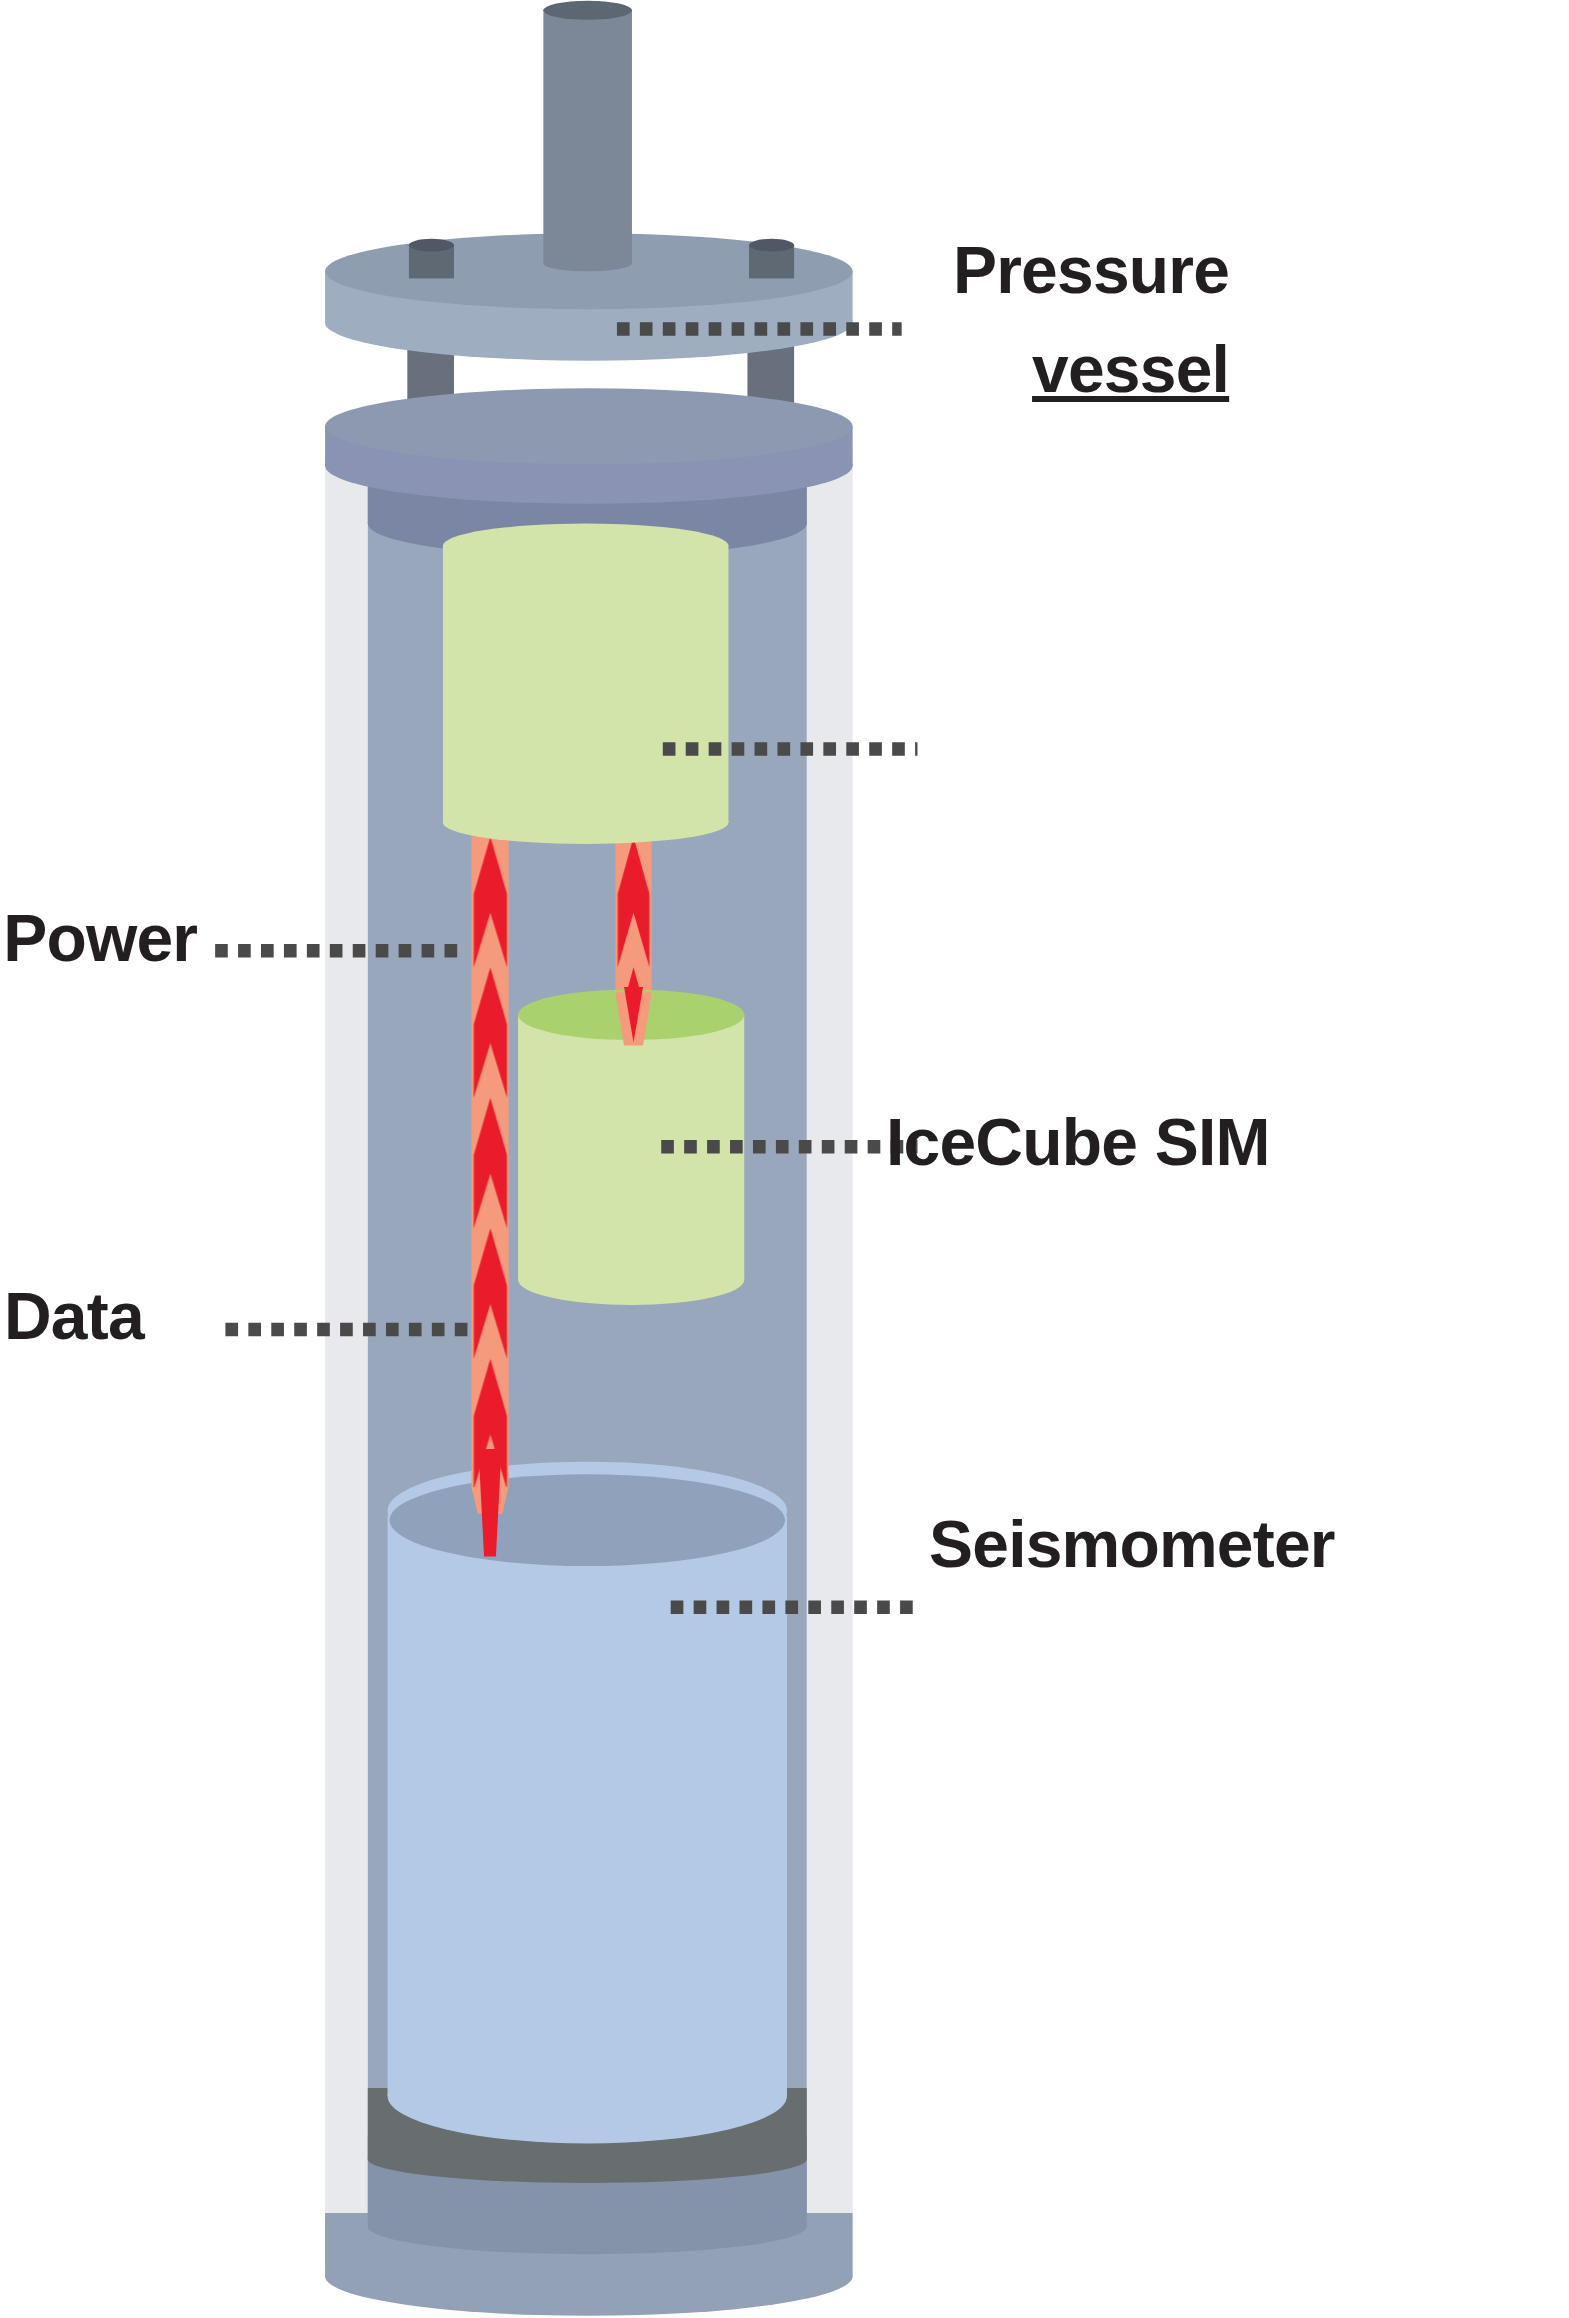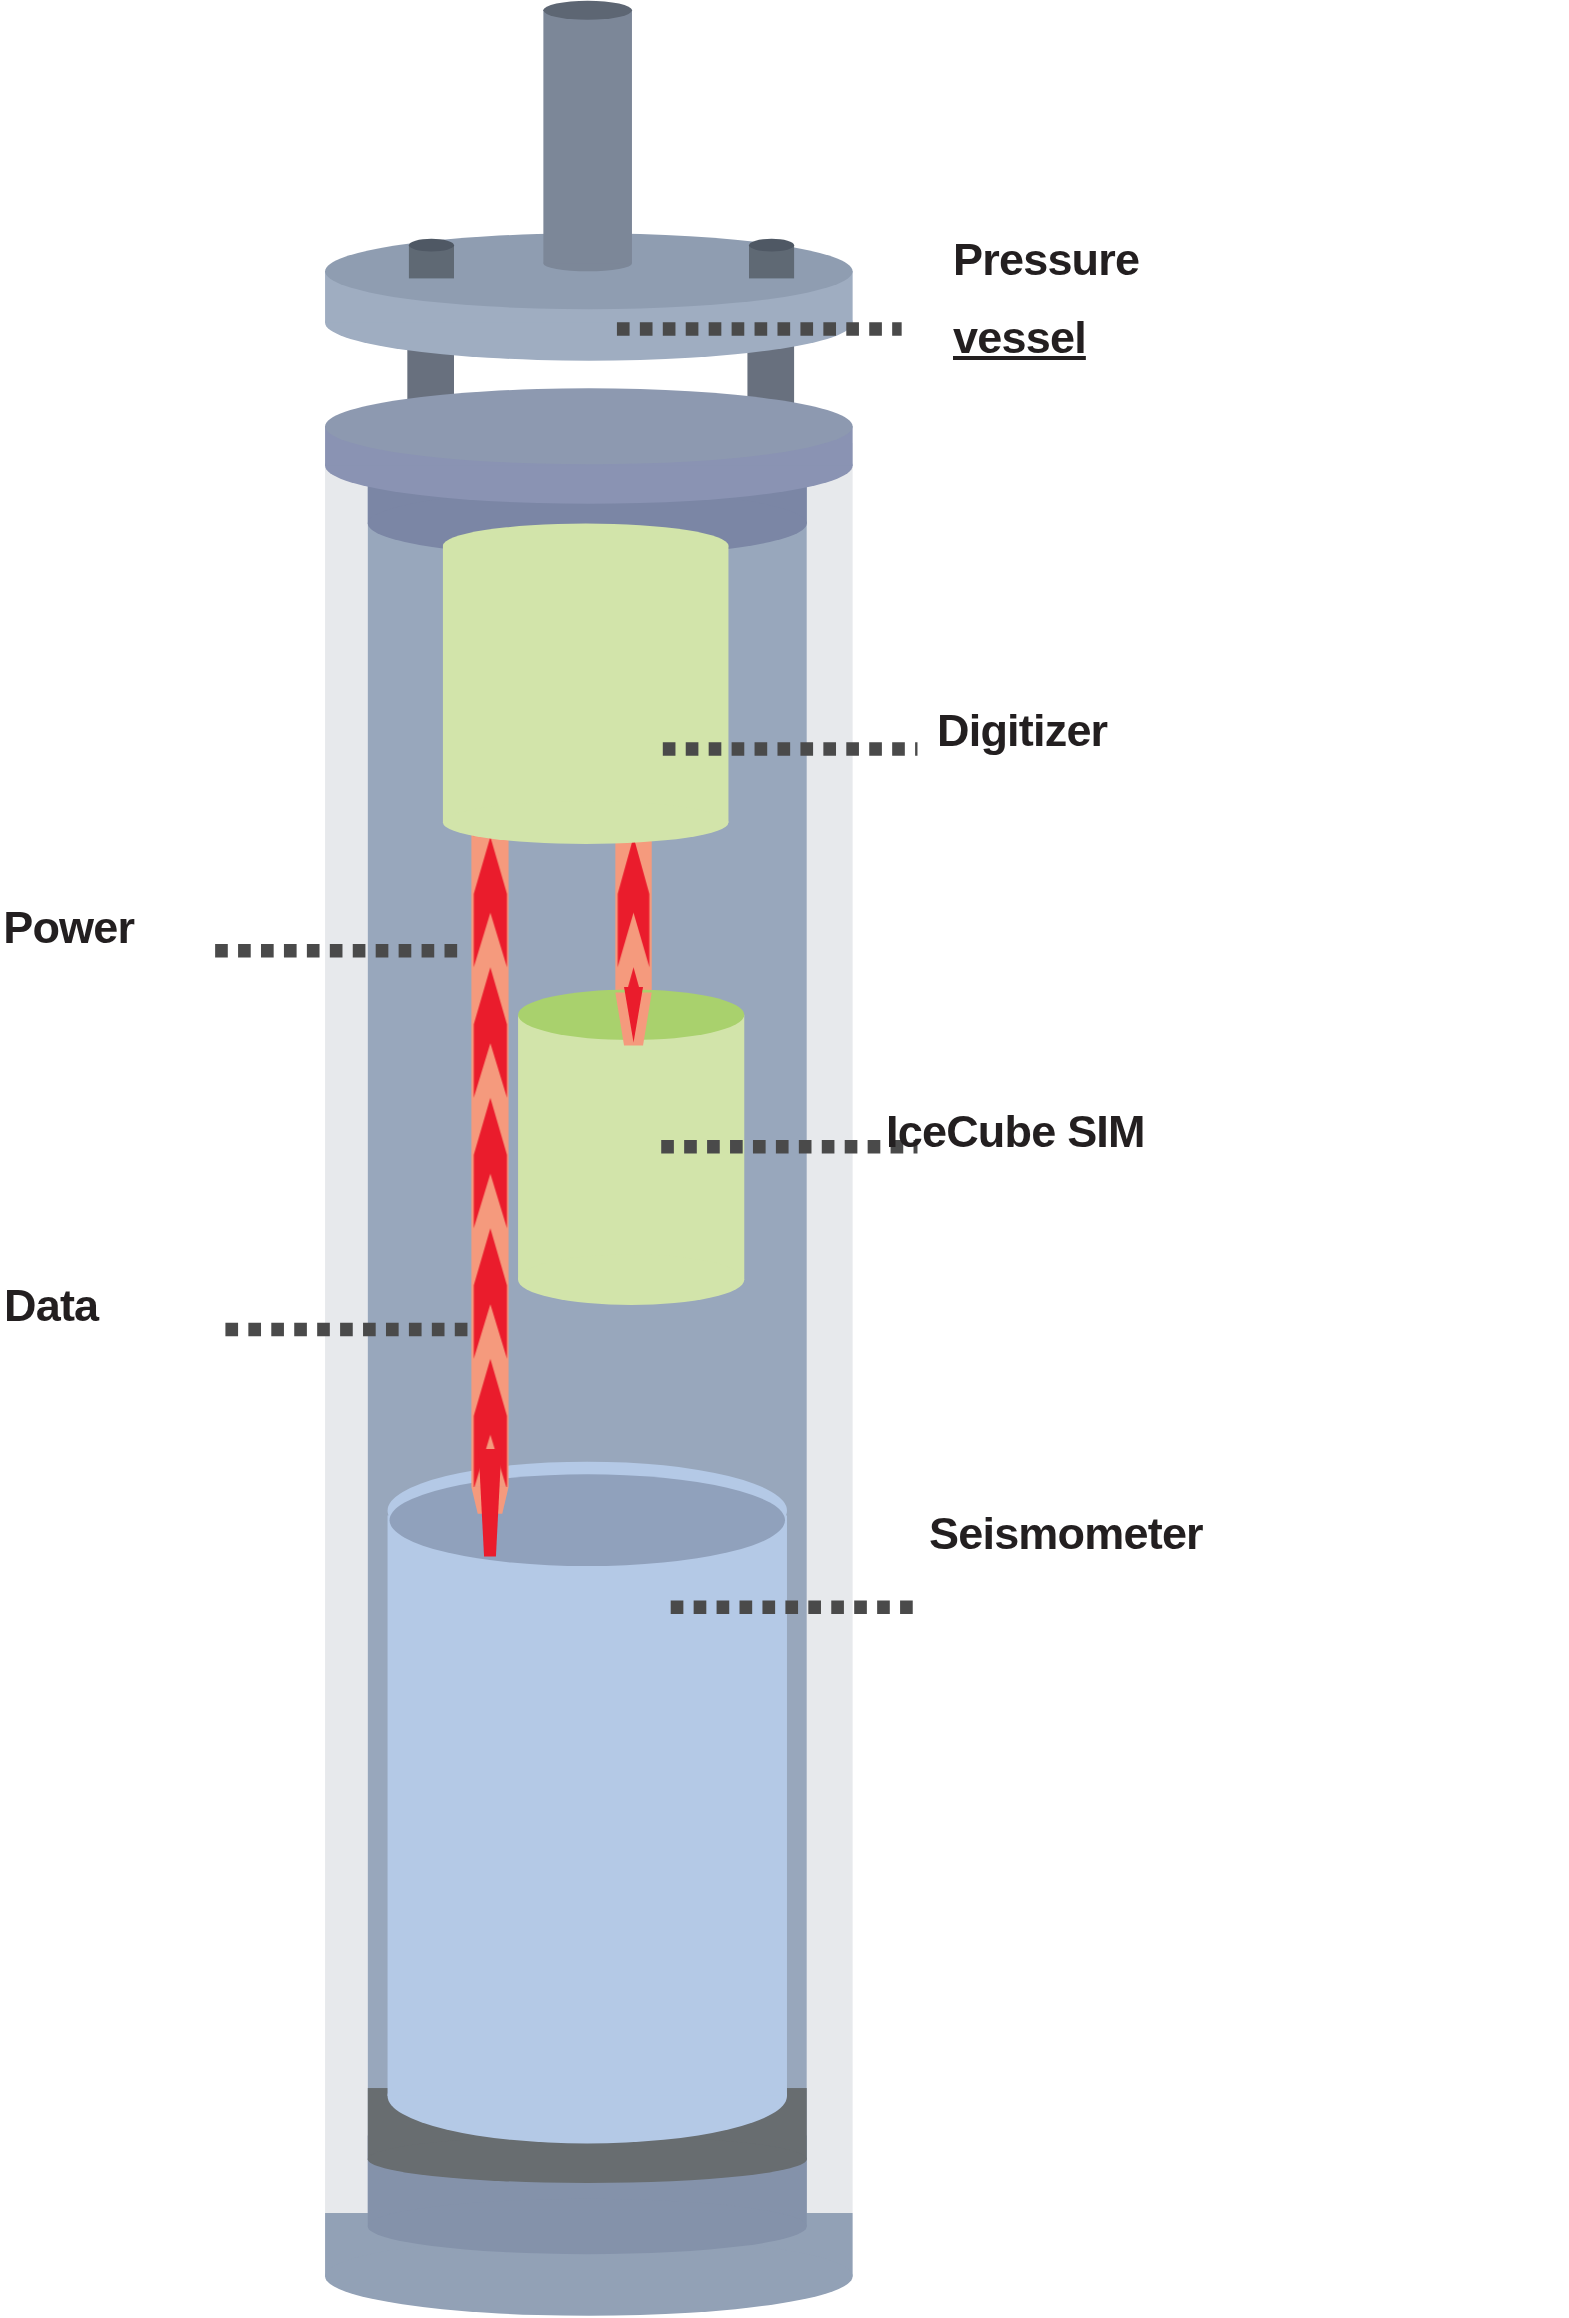--- a/index.html
+++ b/index.html
@@ -8,25 +8,26 @@
     background:#ffffff;
     position:relative;
     overflow:hidden;
     font-family:"Liberation Sans", sans-serif;
   }
   .stage { position:absolute; left:0; top:0; width:1570px; height:2319px; }
   .stage svg { position:absolute; left:0; top:0; width:100%; height:100%; display:block; }
   .label {
     position:absolute;
     font-weight:700;
-    font-size:45px;
+    font-size:66px;
     line-height:1.0;
     letter-spacing:-0.8px;
     color:#231f20;
     white-space:nowrap;
+    text-align:right;
   }
   .label .line { display:block; }
   .lbl-pressure-vessel { left:953px; top:237px; }
   .lbl-pressure-vessel .line + .line { margin-top:33px;text-decoration:underline; }
   .lbl-digitizer   { left:937px; top:708px; }
   .lbl-power       { left:3.2px;    top:905px; }
   .lbl-icecube-sim { left:886px; top:1109px; }
   .lbl-data        { left:4px;   top:1283px; }
   .lbl-seismometer { left:929px; top:1511px; }
   .pointer { stroke-width:17; stroke-dasharray:16 13; fill:none; }
@@ -111,20 +112,19 @@
     <line class="pointer" x1="272" y1="1202" x2="588" y2="1202" stroke="#4a4a4a"></line>
     <line class="pointer" x1="836" y1="1450" x2="1160" y2="1450" stroke="#4a4a4a"></line>
     <line class="pointer" x1="285" y1="1681" x2="592" y2="1681" stroke="#4a4a4a"></line>
     <line class="pointer" x1="848" y1="2032" x2="1160" y2="2032" stroke="#4a4a4a"></line>
   </svg>
 
   <div class="label lbl-pressure-vessel">
     <span class="line">Pressure</span>
     <span class="line">vessel</span>
   </div>
-  <div class="label lbl-digitizer">Digitizer</div>
   <div class="label lbl-power">Power</div>
   <div class="label lbl-icecube-sim">IceCube SIM</div>
   <div class="label lbl-data">Data</div>
   <div class="label lbl-seismometer">Seismometer</div>
 
 </div>
 
 
 </body></html>

